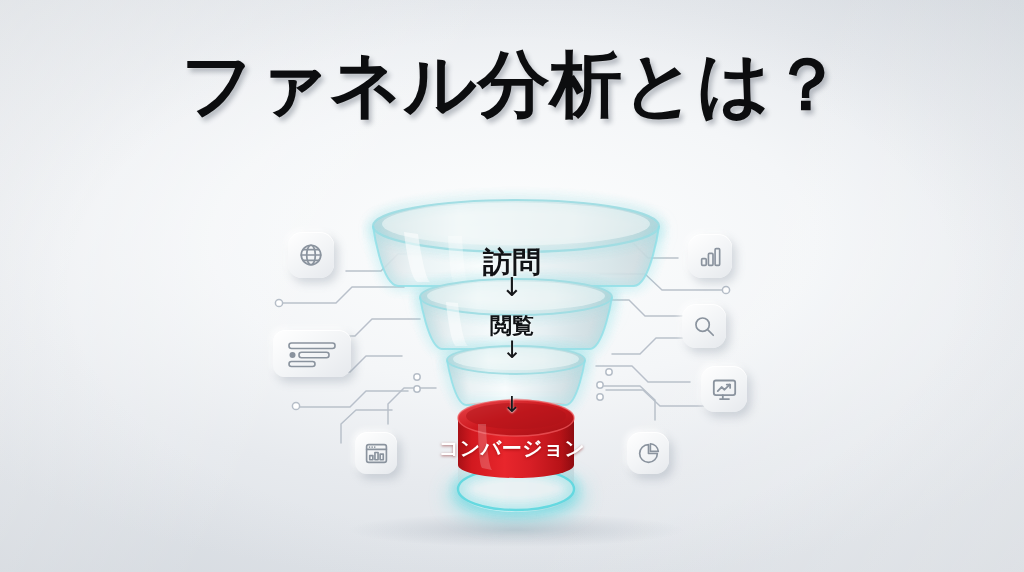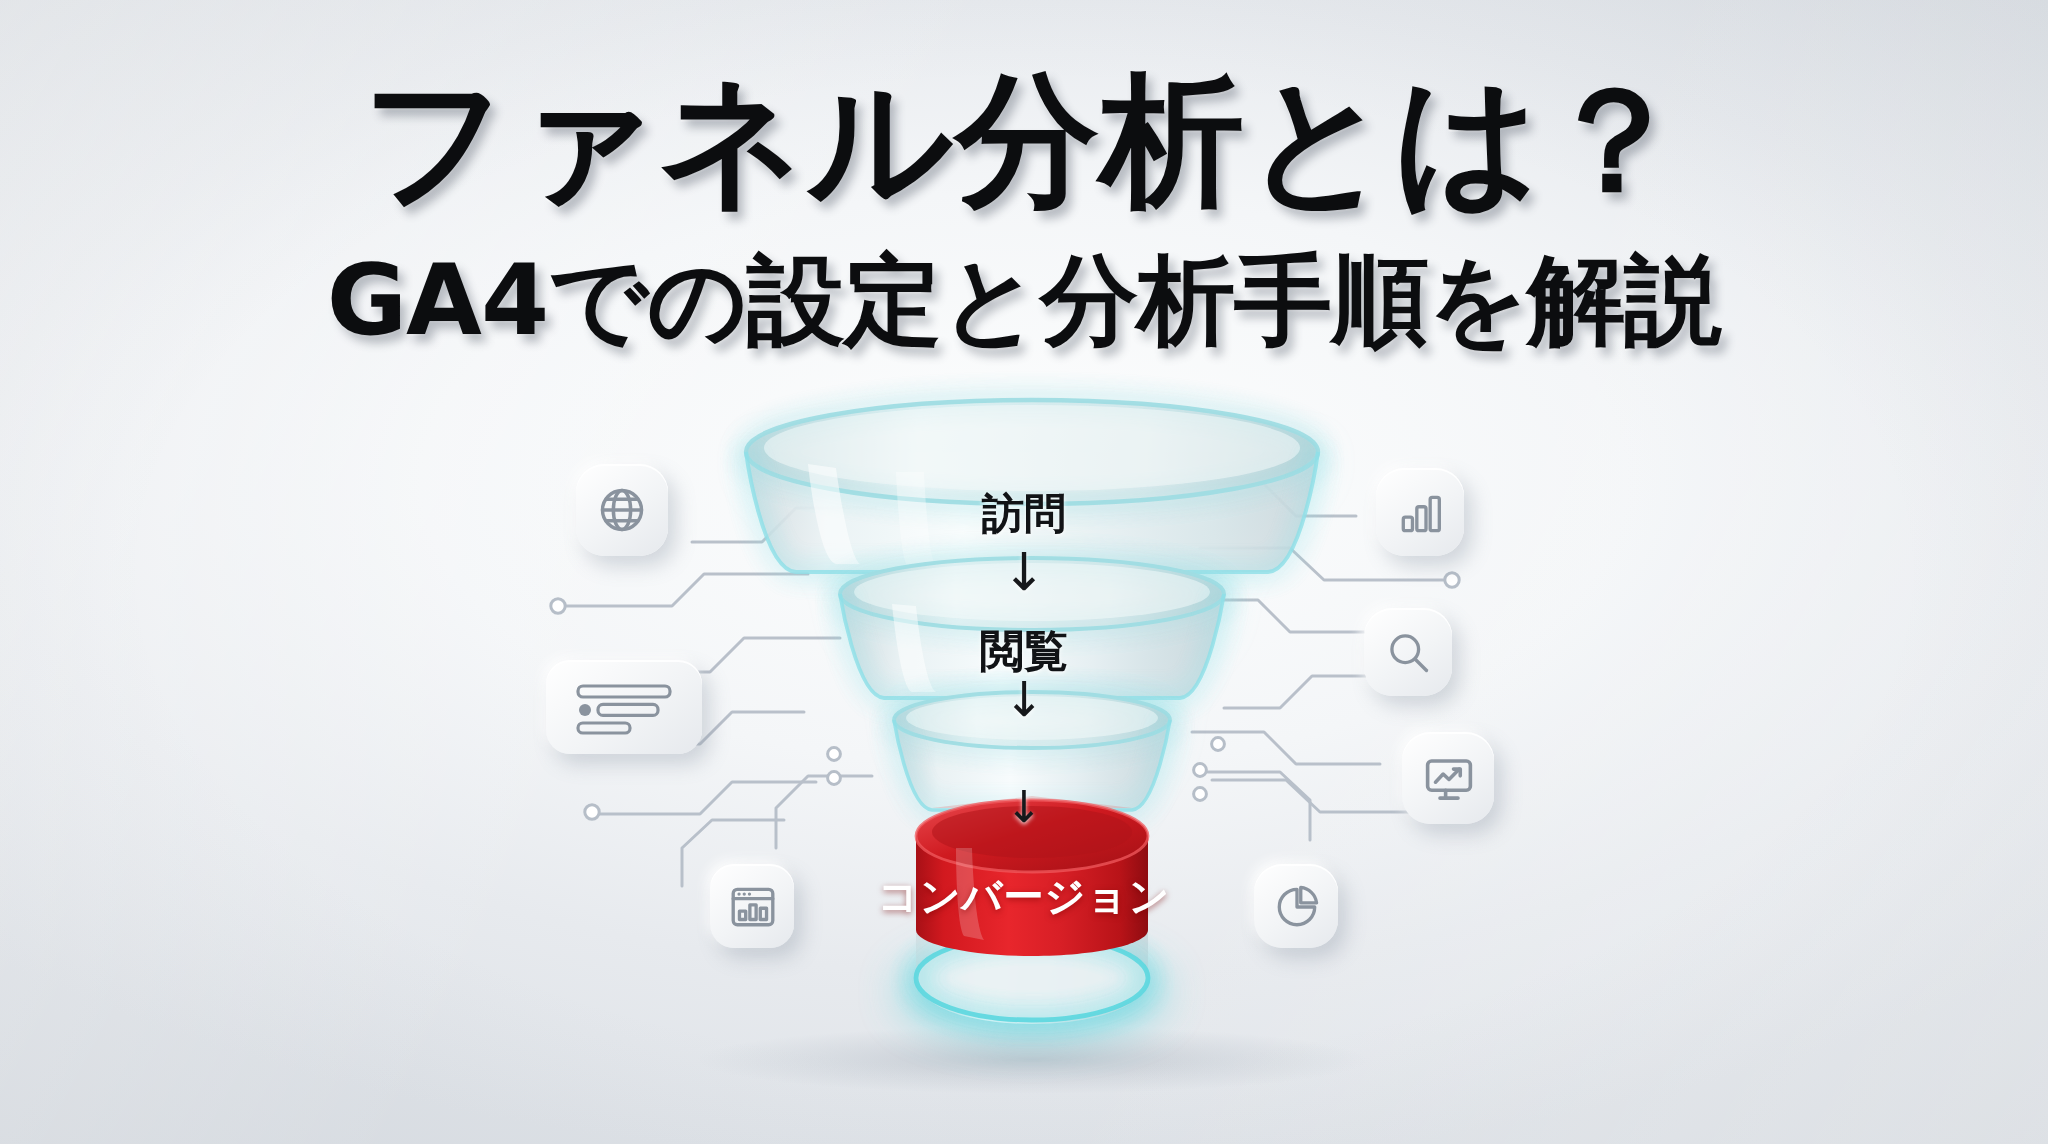--- a/index.html
+++ b/index.html
@@ -25,21 +25,21 @@
     position:absolute; inset:0;
     background:radial-gradient(ellipse 78% 78% at 50% 50%, rgba(0,0,0,0) 55%, rgba(120,130,142,0.14) 100%);
     pointer-events:none;
   }
 
   
   .titles { position:absolute; top:0; left:0; width:1024px; text-align:center; z-index:40; }
   .title-main {
     font-size:72px; font-weight:900; color:#0c0d0f;
     letter-spacing:0.5px; line-height:1;
-    margin-top:34px;
+    margin-top:48px;
     text-shadow:3px 4px 5px rgba(60,70,85,0.33), 0 1px 0 rgba(255,255,255,0.6);
     font-family:"DejaVu Sans","Liberation Sans",sans-serif;
   }
   .title-sub {
     font-size:49px; font-weight:900; color:#0c0d0f;
     letter-spacing:-0.5px; line-height:1;
     margin-top:20px;
     text-shadow:3px 4px 5px rgba(60,70,85,0.33), 0 1px 0 rgba(255,255,255,0.6);
     font-family:"DejaVu Sans","Liberation Sans",sans-serif;
   }
@@ -228,21 +228,21 @@
       <path d="M458 418 L458 465 C458 472 484 478 516 478 C548 478 574 472 574 465 L574 418 Z" fill="url(#redBody)"></path>
 
       <ellipse cx="516" cy="418" rx="58" ry="18" fill="url(#redTop)"></ellipse>
       <ellipse cx="516" cy="418" rx="58" ry="18" fill="none" stroke="#f0595e" stroke-width="1.4" opacity="0.75"></ellipse>
       <ellipse cx="516" cy="416" rx="50" ry="13" fill="#b0141a" opacity="0.55"></ellipse>
 
       <path d="M478 424 C478 424 478 462 482 468 L492 470 C487 462 486 424 486 424 Z" fill="#ffffff" opacity="0.20"></path>
     </g>
   </svg>
 
-  <div class="stage-label" style="top:243px; font-size:21px;">訪問</div>
+  <div class="stage-label" style="top:243px; font-size:29px;">訪問</div>
   <div class="arrow" style="top:274px;">↓</div>
 
   <div class="stage-label" style="top:311px; font-size:22px;">閲覧</div>
   <div class="arrow" style="top:338px; font-size:24px;">↓</div>
 
   <div class="arrow" style="top:394px; font-size:22px;">↓</div>
 
   <div class="stage-label inverted" style="top:435px; font-size:20px; letter-spacing:0.5px;">コンバージョン</div>
 
   <div class="icon-card" style="left:288px; top:232px; width:46px; height:46px;">
@@ -315,18 +315,17 @@
     <span>
       <svg width="25" height="25" viewBox="0 0 24 24">
         <path class="ic-stroke" d="M12 3.5a8.5 8.5 0 1 0 8.5 8.5H12z"></path>
         <path class="ic-stroke" d="M13.8 2.6A8.5 8.5 0 0 1 21.4 10h-7.6z"></path>
       </svg>
     </span>
   </div>
 
   <div class="titles">
     <div class="title-main">ファネル分析とは？</div>
-    <div class="title-sub">GA4での設定と分析手順を解説</div>
   </div>
 
   <div id="sheen"></div>
   <div id="vignette"></div>
 </div>
 
 </body></html>

